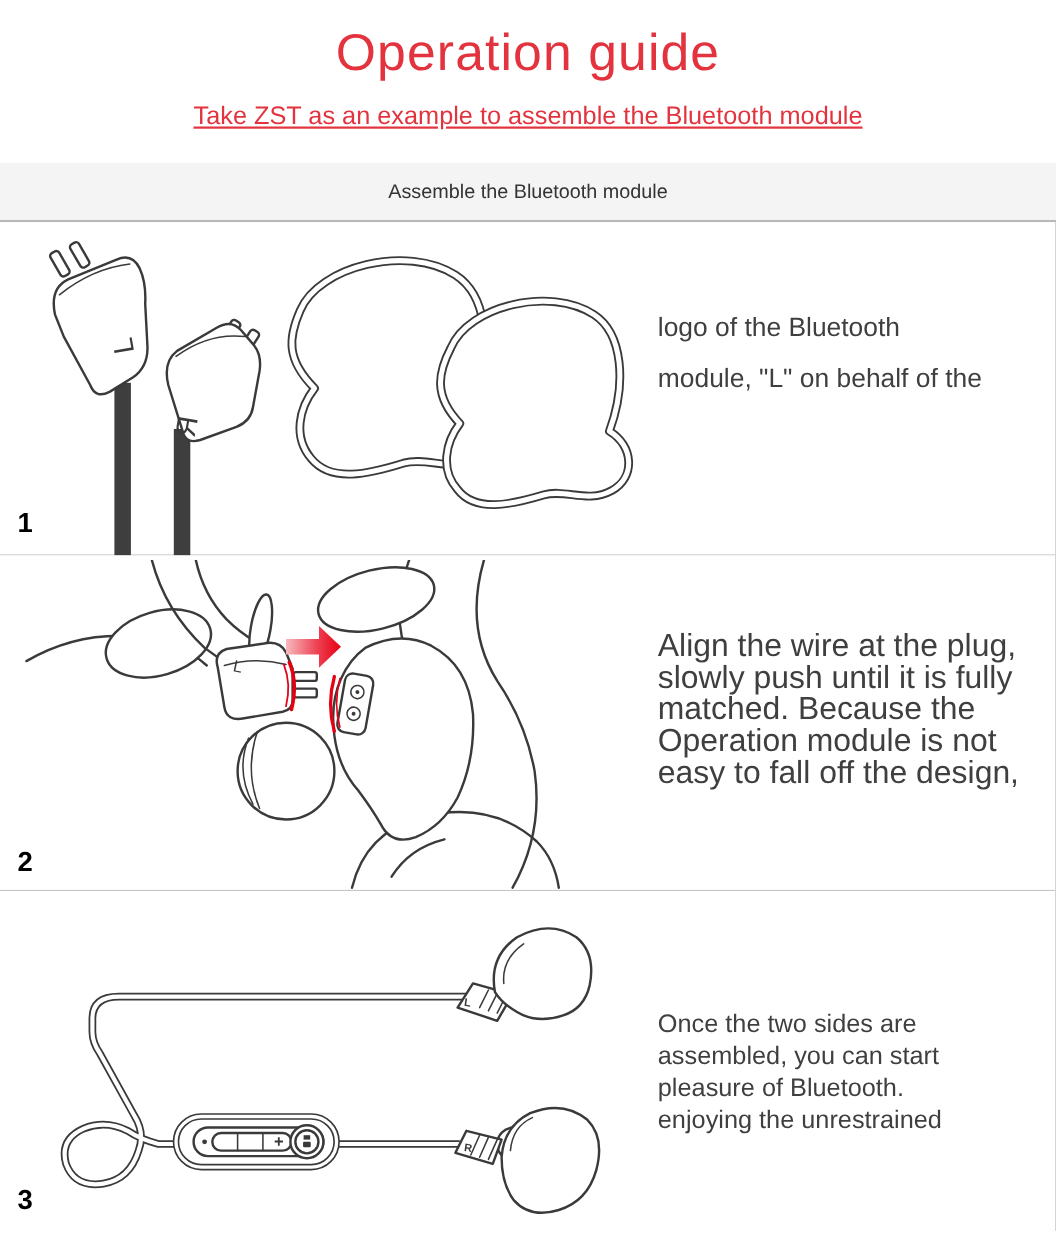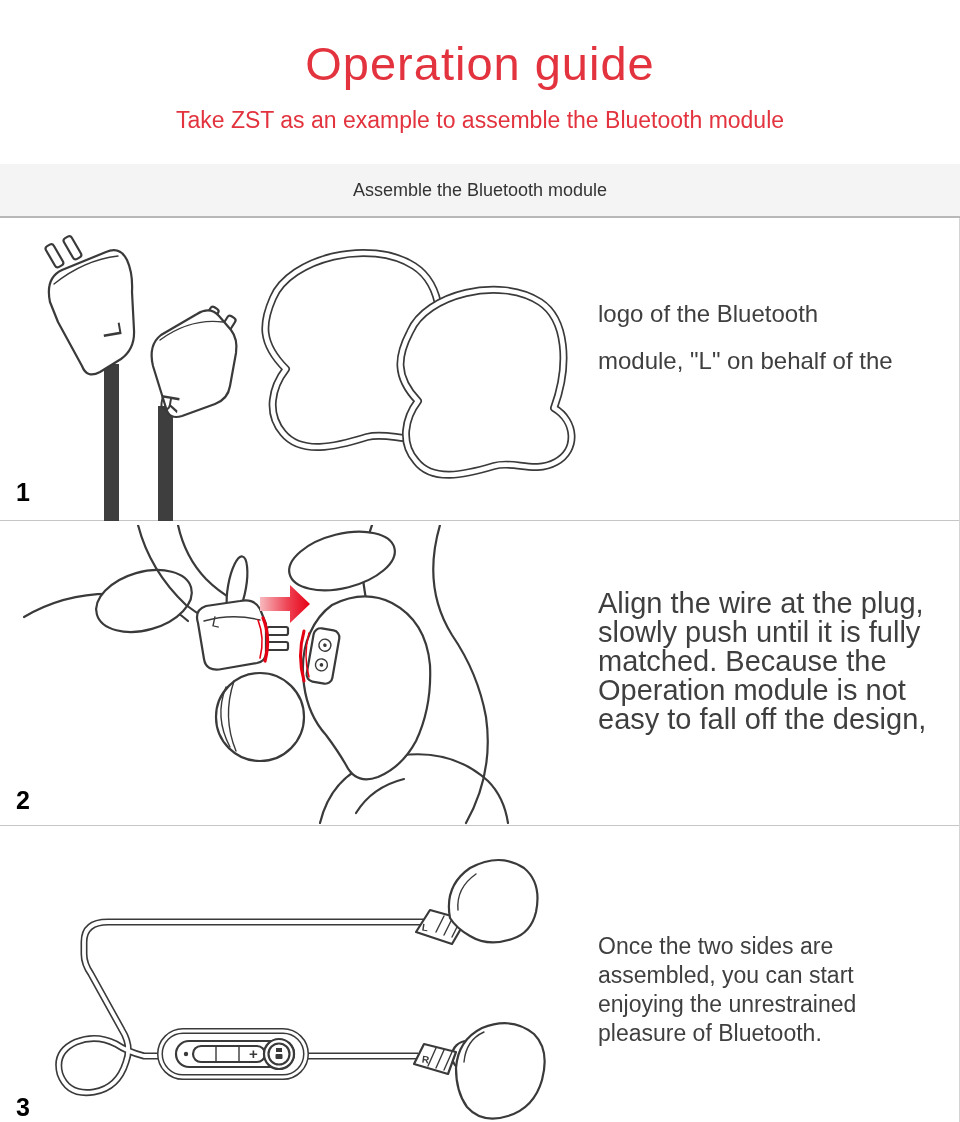--- a/index.html
+++ b/index.html
@@ -8,22 +8,22 @@
     --ink:#3a3a3a;
     --text:#3f3f3f;
   }
   html,body{margin:0;padding:0;background:#fff;}
   .page{
     position:relative;width:960px;height:1122px;overflow:hidden;background:#fff;
     font-family:"Liberation Sans","DejaVu Sans",sans-serif;
   }
   
   .header{height:148px;text-align:center;}
-  .title{margin:16px;padding-top:20px;font-size:47px;font-weight:normal;letter-spacing:1px;color:var(--red);}
-  .subtitle{margin:7px 0 0;font-size:23px;font-weight:normal;color:var(--red);}
+  .title{margin:0;padding-top:20px;font-size:47px;font-weight:normal;letter-spacing:1px;color:var(--red);}
+  .subtitle{margin:17px 0 0;font-size:23px;font-weight:normal;color:var(--red);text-decoration:underline;}
   
   .bar{height:52px;background:#f4f4f4;border-bottom:2px solid #b8b8b8;
        text-align:center;line-height:52px;font-size:18px;color:#333;}
   
   .steps{position:relative;width:959px;border-right:1px solid #d4d4d4;}
   .step{position:relative;background:#fff;border-bottom:1px solid #c6c6c6;}
   .step:last-child{border-bottom:none;}
   .step-1{height:302px;}
   .step-2{height:304px;}
   .step-3{height:309px;}
@@ -219,20 +219,20 @@
           <path class="thin" d="M416,222 L408,240 M424,224 L416,242 M432,226 L424,244"></path>
           <text class="plugT" x="402" y="237" transform="rotate(8 406 233)">R</text>
           <path class="ln" d="M436,242 Q438,214 462,202 Q492,190 514,208 Q530,224 522,254 Q514,282 488,290 Q462,298 447,281 Q436,266 436,242 Z"></path>
           <path class="thin" d="M444,236 Q446,214 464,206"></path>
         </g>
       </svg>
 
       <div class="caption caption-3">
         <div>Once the two sides are</div>
         <div>assembled, you can start</div>
+        <div>pleasure of Bluetooth.</div>
         <div>enjoying the unrestrained</div>
-        <div>pleasure of Bluetooth.</div>
       </div>
       <div class="stepnum num-3">3</div>
     </section>
 
   </div>
 </div>
 
 </body></html>

